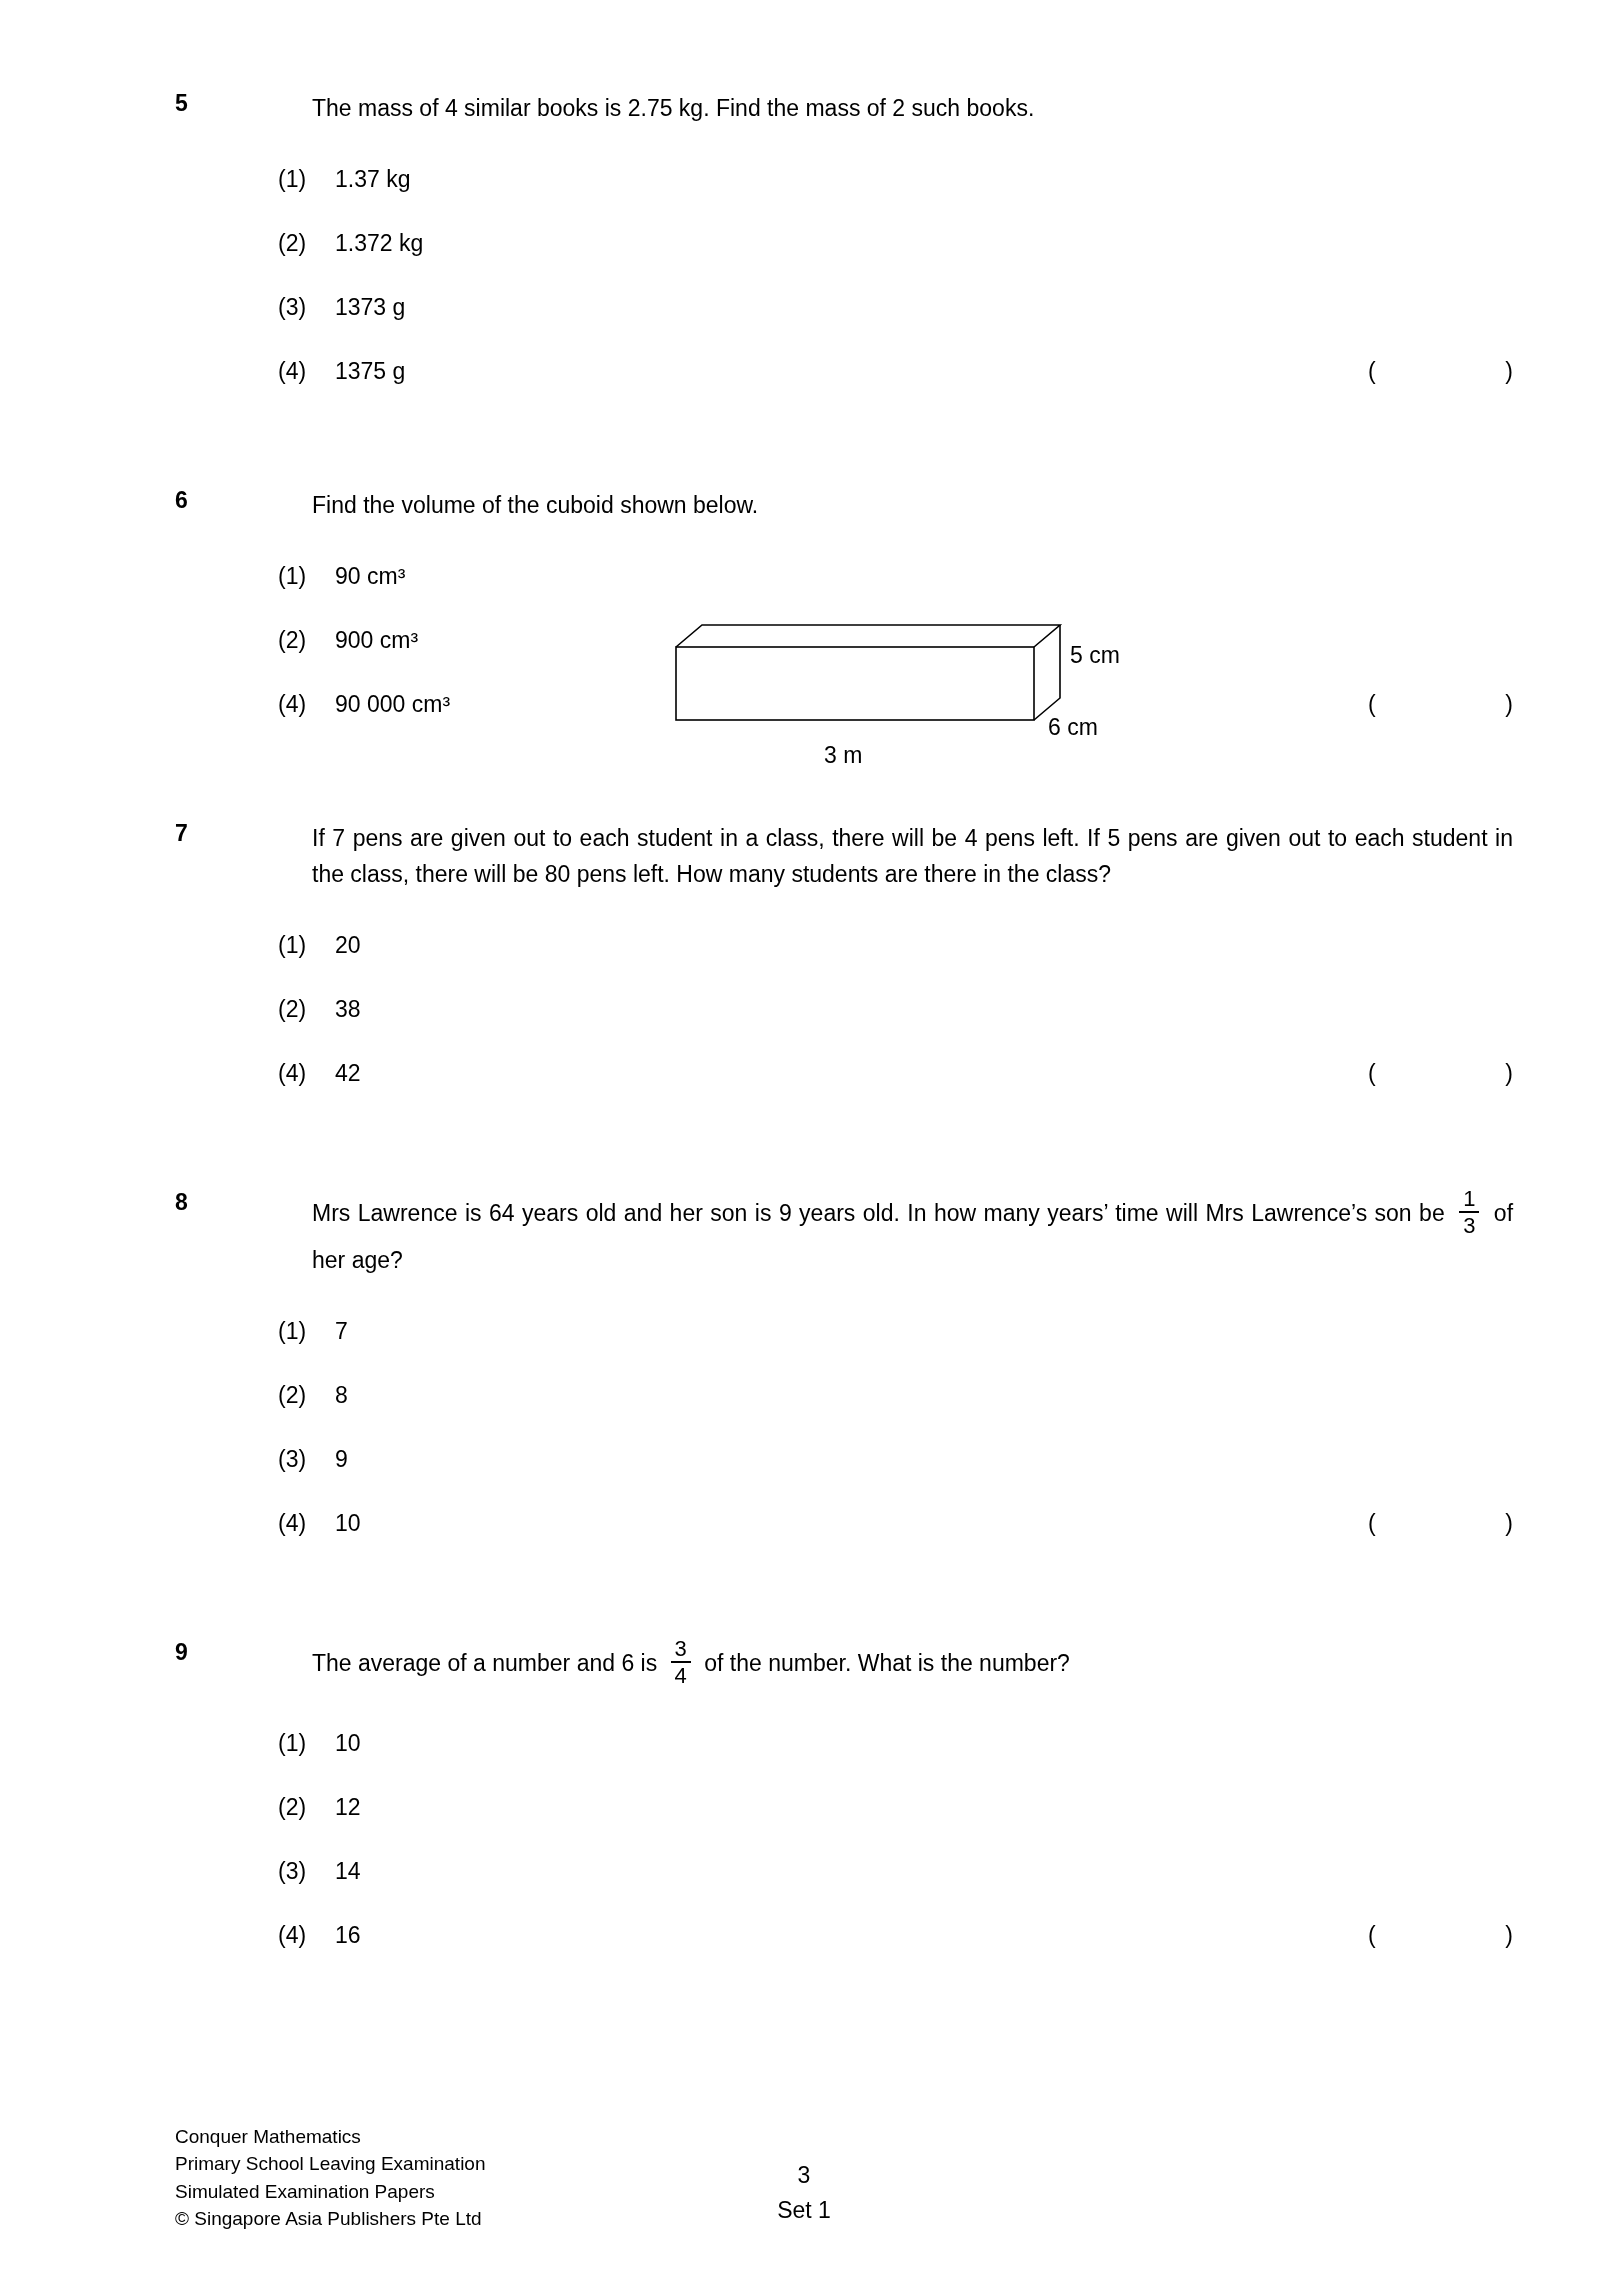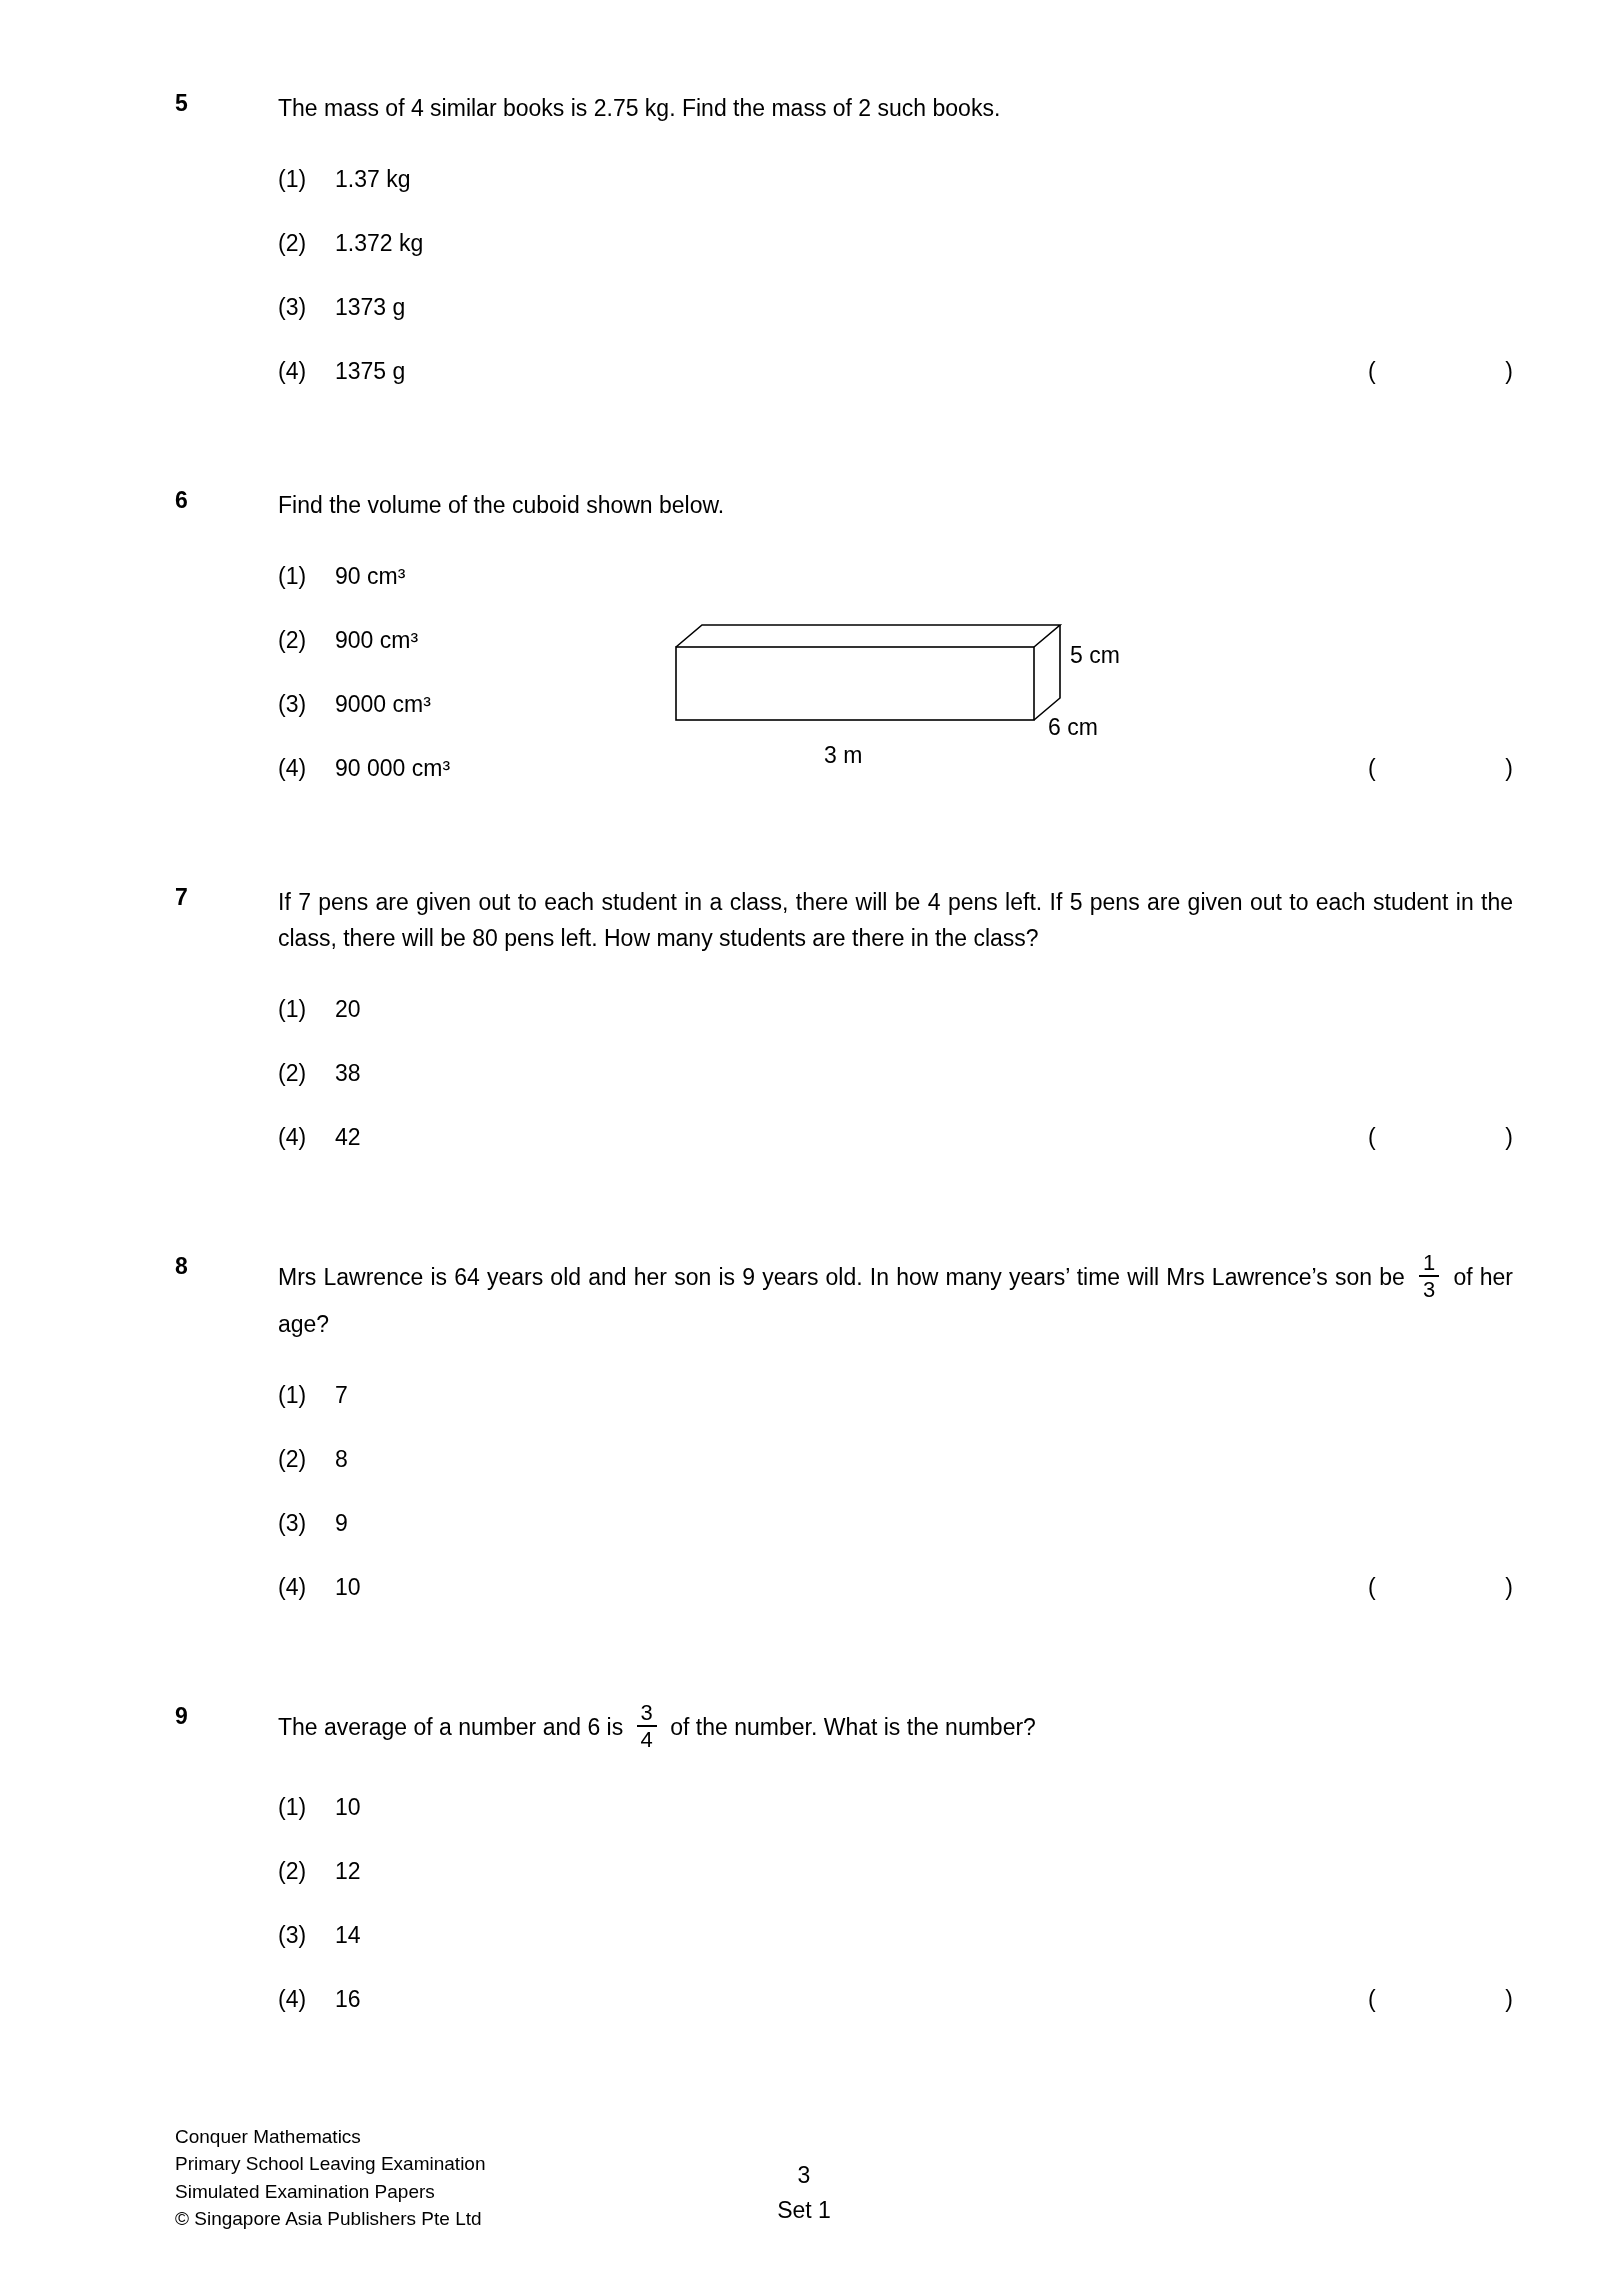--- a/index.html
+++ b/index.html
@@ -25,20 +25,21 @@
   }
   .q-num {
     position: absolute;
     left: 175px;
     top: 0;
     font-weight: bold;
   }
   .q-text {
     text-align: justify;
     line-height: 1.6;
+    margin-left: 34px;
   }
   .options { margin-top: 36px; }
   .option {
     position: relative;
     line-height: 32px;
     margin-bottom: 32px;
     min-height: 32px;
   }
   .option:last-child { margin-bottom: 0; }
   .opt-marker { display: inline-block; width: 57px; }
@@ -126,23 +127,20 @@
 
     <section class="question">
       <span class="q-num">6</span>
       <p class="q-text">Find the volume of the cuboid shown below.</p>
       <div class="options">
         <div class="option">
           <span class="opt-marker">(1)</span><span class="opt-text">90 cm³</span>
         </div>
         <div class="option">
           <span class="opt-marker">(2)</span><span class="opt-text">900 cm³</span>
-        </div>
-        <div class="option">
-          <span class="opt-marker">(3)</span><span class="opt-text">9000 cm³</span>
         </div>
         <div class="option">
           <span class="opt-marker">(4)</span><span class="opt-text">90 000 cm³</span>
           <span class="bracket">
               <span>(</span>
               <span>)</span>
             </span>
         </div>
       </div>
       <svg class="q6-diagram" width="500" height="165" viewBox="0 0 500 165">

